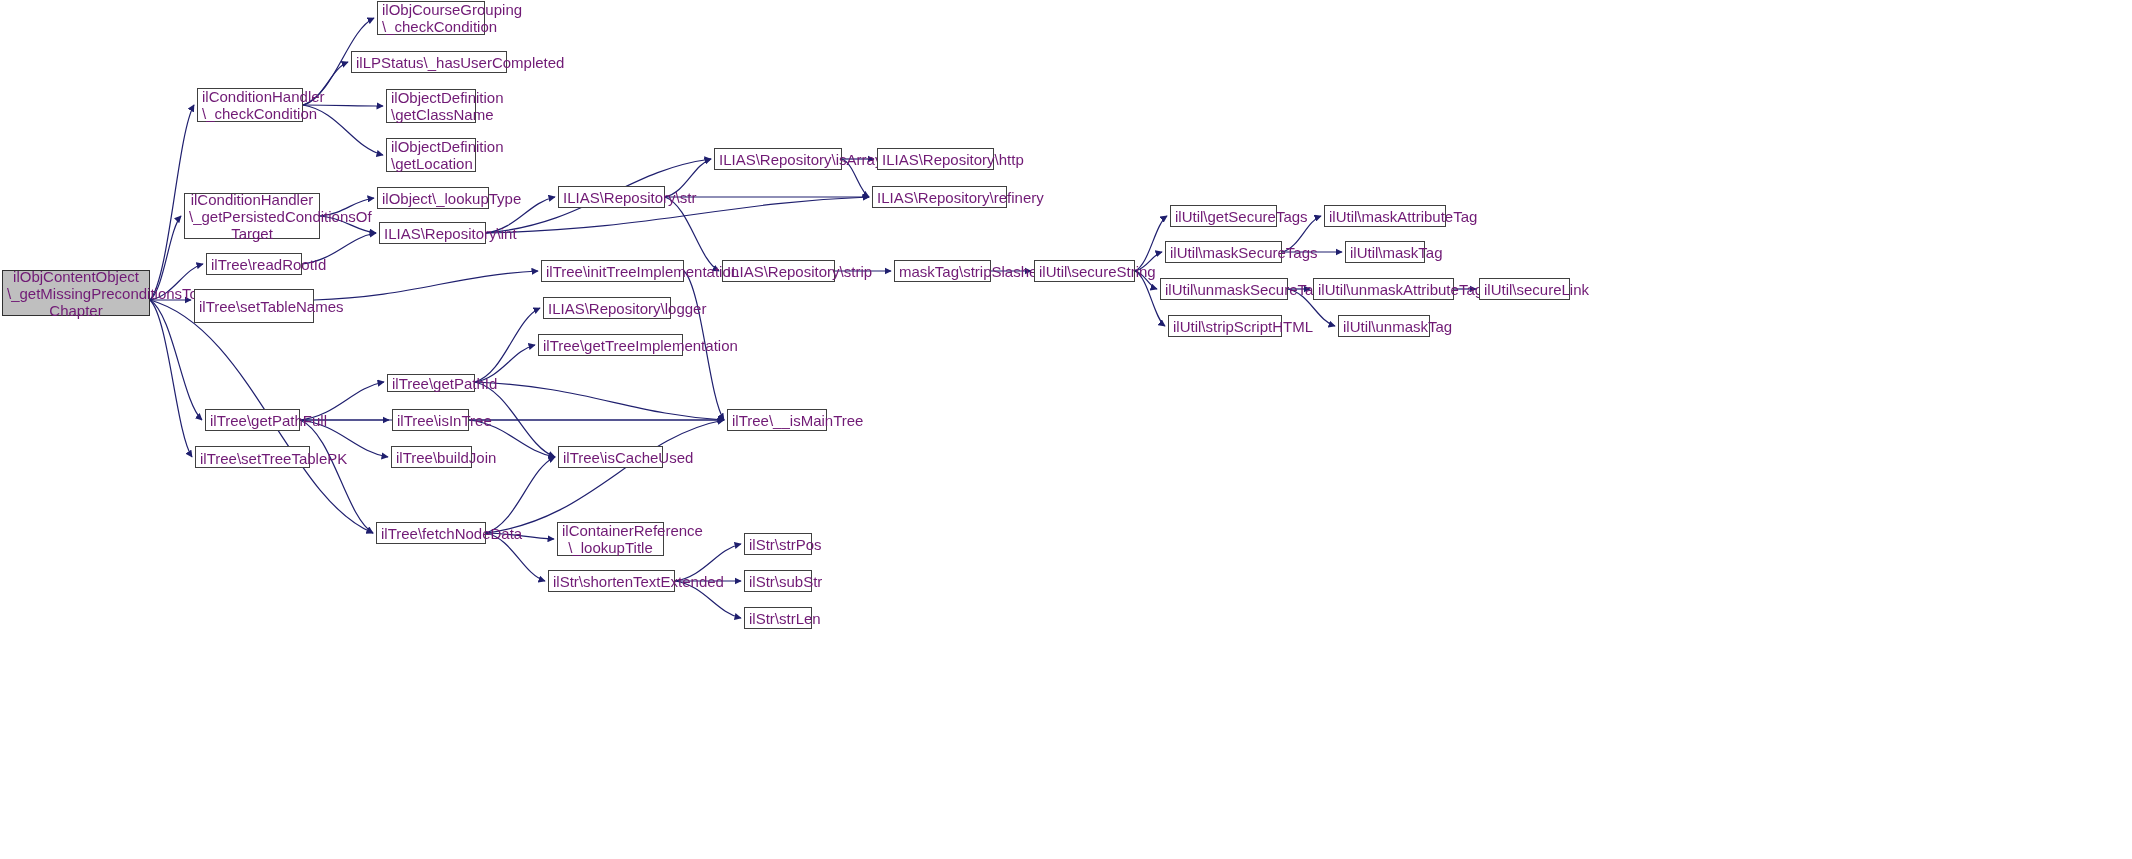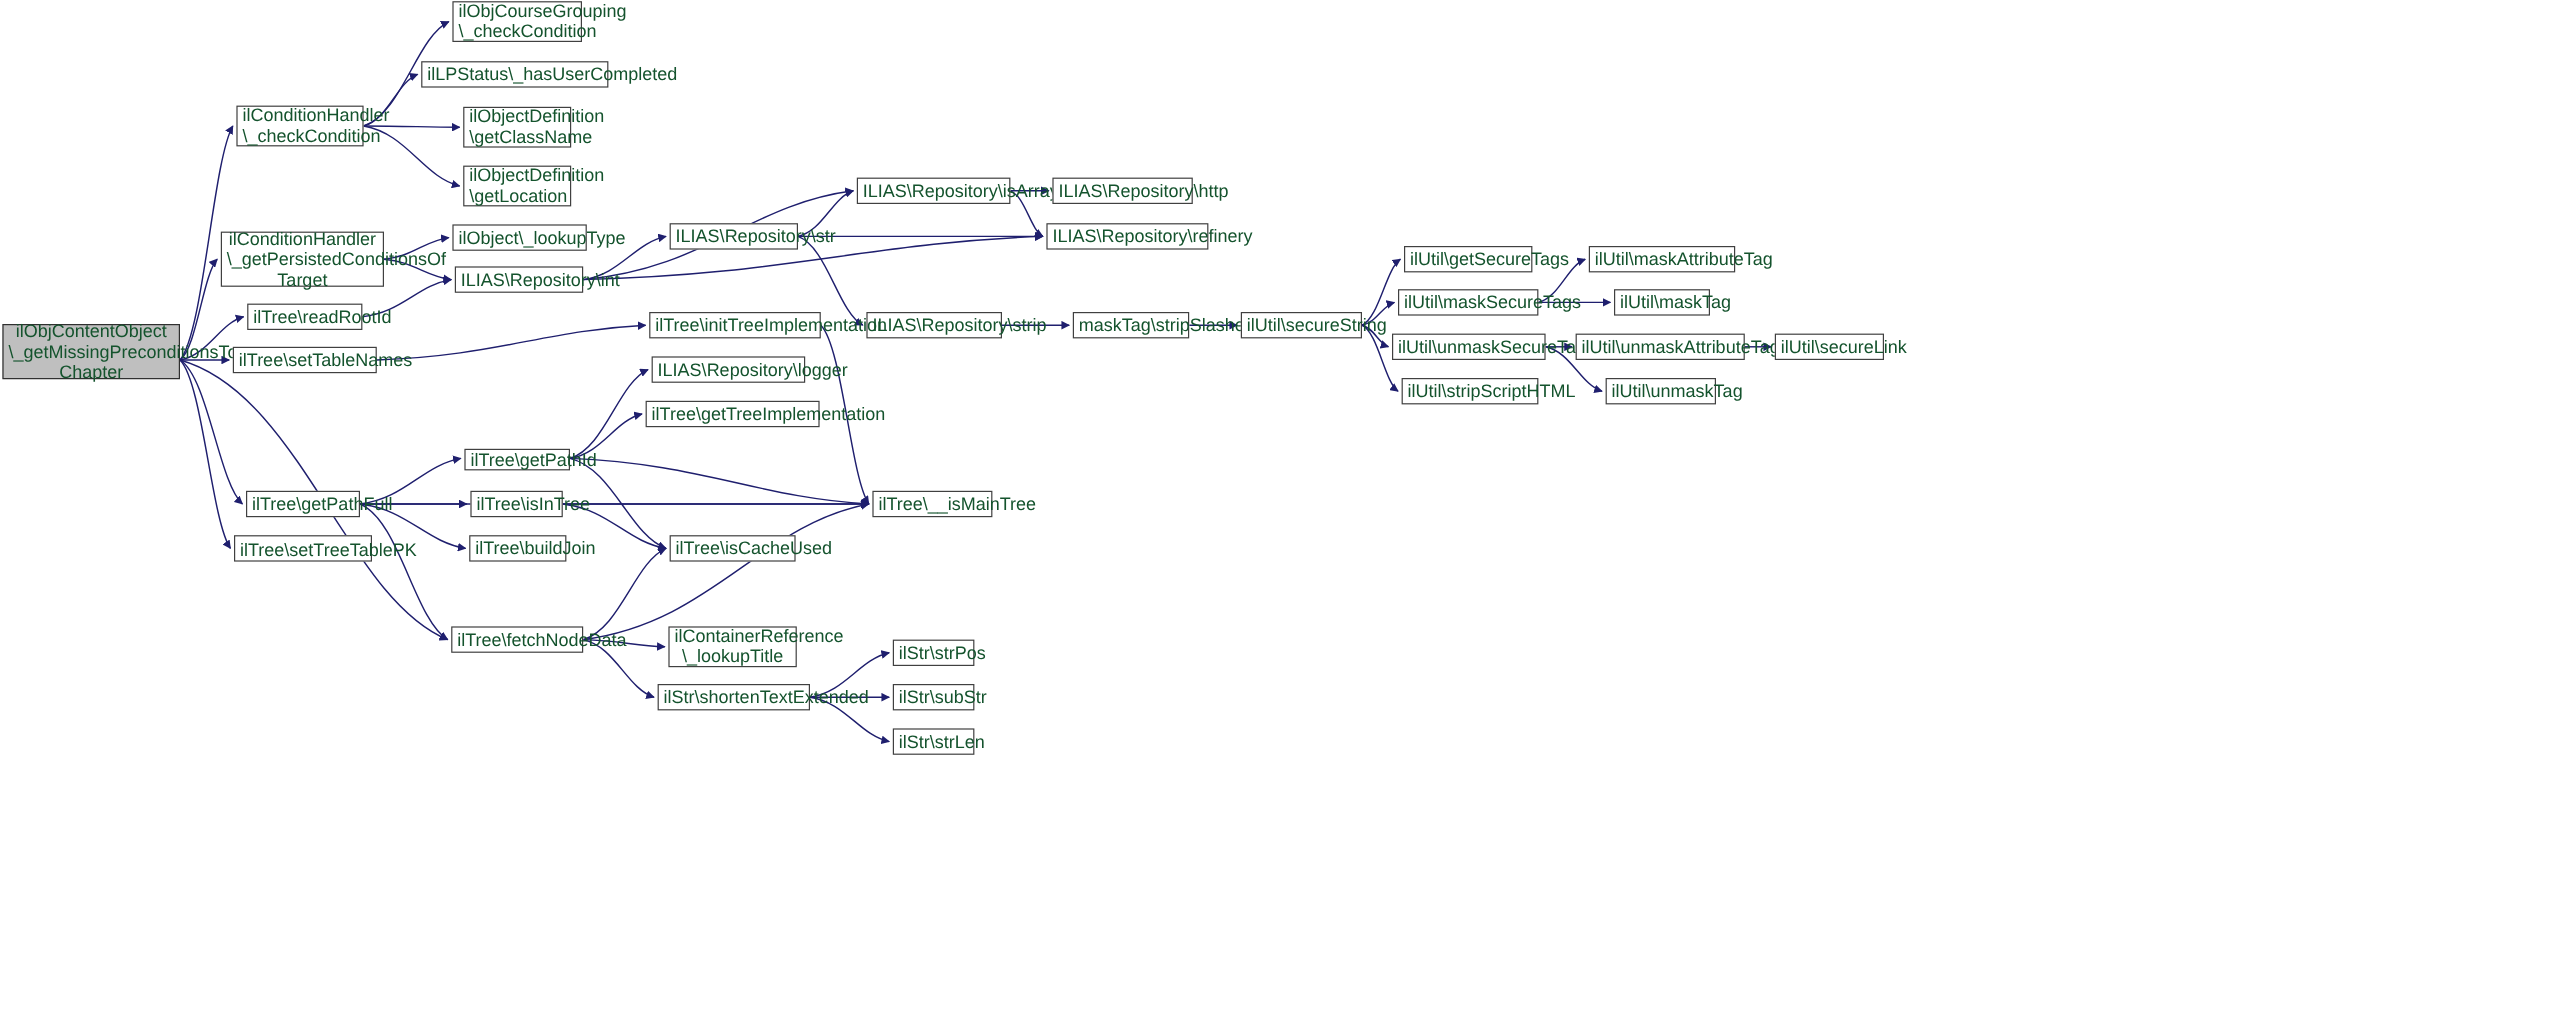--- a/index.html
+++ b/index.html
@@ -12,21 +12,21 @@
   }
   svg#edges{
     position:absolute;left:0;top:0;width:2132px;height:859px;
     pointer-events:none;
   }
   .node{
     position:absolute;
     box-sizing:border-box;
     border:1px solid #404040;
     background:#ffffff;
-    color:#14532d;
+    color:#701a75;
     display:flex;
     align-items:center;
     justify-content:center;
     text-align:center;
     font-size:15px;
     line-height:17px;
     letter-spacing:0px;
     white-space:pre-line;
     padding:0 4px;
   }
@@ -114,21 +114,21 @@
       <div class="node" style="left: 386px; top: 89px; width: 90px; height: 34px;"><span>ilObjectDefinition
 \getClassName</span></div>
       <div class="node" style="left: 386px; top: 138px; width: 90px; height: 34px;"><span>ilObjectDefinition
 \getLocation</span></div>
       <div class="node" style="left: 184px; top: 193px; width: 136px; height: 46px;"><span>ilConditionHandler
 \_getPersistedConditionsOf
 Target</span></div>
       <div class="node" style="left: 377px; top: 187px; width: 112px; height: 22px;"><span>ilObject\_lookupType</span></div>
       <div class="node" style="left: 379px; top: 222px; width: 107px; height: 22px;"><span>ILIAS\Repository\int</span></div>
       <div class="node" style="left: 206px; top: 253px; width: 96px; height: 22px;"><span>ilTree\readRootId</span></div>
-      <div class="node" style="left: 194px; top: 289px; width: 120px; height: 22px;"><span>ilTree\setTableNames</span></div>
+      <div class="node" style="left: 194px; top: 289px; width: 120px; height: 34px;"><span>ilTree\setTableNames</span></div>
       <div class="node" style="left: 558px; top: 186px; width: 107px; height: 22px;"><span>ILIAS\Repository\str</span></div>
       <div class="node" style="left: 714px; top: 148px; width: 128px; height: 22px;"><span>ILIAS\Repository\isArray</span></div>
       <div class="node" style="left: 877px; top: 148px; width: 117px; height: 22px;"><span>ILIAS\Repository\http</span></div>
       <div class="node" style="left: 872px; top: 186px; width: 135px; height: 22px;"><span>ILIAS\Repository\refinery</span></div>
       <div class="node" style="left: 722px; top: 260px; width: 113px; height: 22px; align-items: center;"><span>ILIAS\Repository\strip</span></div>
       <div class="node" style="left: 894px; top: 260px; width: 97px; height: 22px;"><span>maskTag\stripSlashes</span></div>
       <div class="node" style="left: 1034px; top: 260px; width: 101px; height: 22px;"><span>ilUtil\secureString</span></div>
       <div class="node" style="left: 1170px; top: 205px; width: 107px; height: 22px;"><span>ilUtil\getSecureTags</span></div>
       <div class="node" style="left: 1165px; top: 241px; width: 117px; height: 22px;"><span>ilUtil\maskSecureTags</span></div>
       <div class="node" style="left: 1160px; top: 278px; width: 128px; height: 22px;"><span>ilUtil\unmaskSecureTags</span></div>

